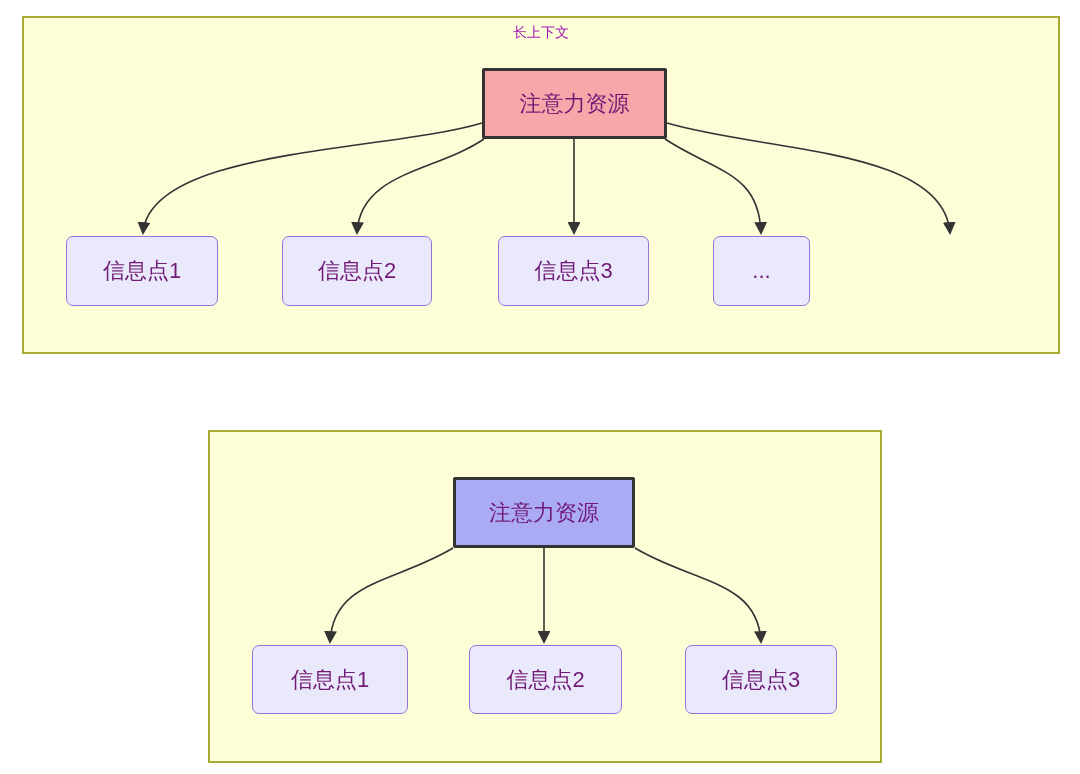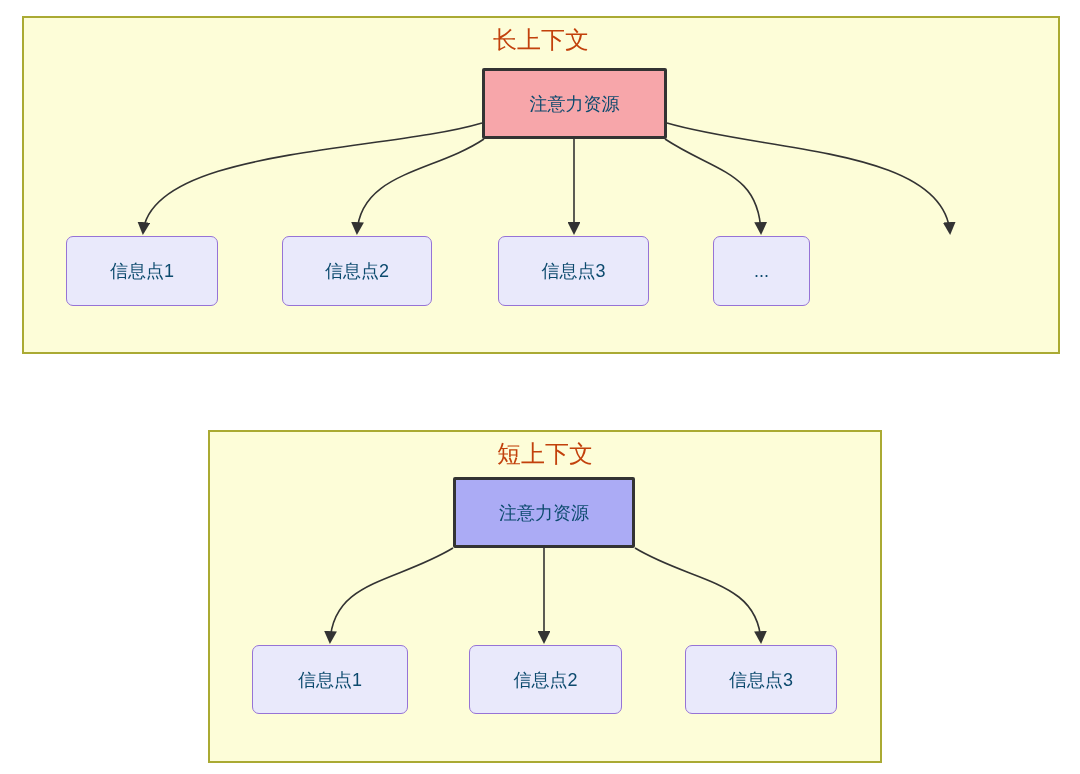--- a/index.html
+++ b/index.html
@@ -17,31 +17,31 @@
   }
   .container {
     position: absolute;
     background: #fdfdd8;
     border: 2px solid #aaaa33;
     z-index: 0;
   }
   .container-title {
     position: absolute;
     text-align: center;
-    font-size: 24px;
-    color: #c2410c;
+    font-size: 14px;
+    color: #a21caf;
     z-index: 2;
   }
   .node {
     position: absolute;
     display: flex;
     align-items: center;
     justify-content: center;
-    font-size: 18px;
-    color: #0c4a6e;
+    font-size: 22px;
+    color: #701a75;
     z-index: 2;
     text-align: center;
   }
   .root-node {
     border: 3px solid #333333;
     border-radius: 2px;
   }
   .root-long { background: #f7a6aa; }
   .root-short { background: #ababf5; }
   .info-node {
@@ -76,21 +76,20 @@
 </style>
 </head>
 <body>
 
 <div class="page">
 
   <div class="container c-long"></div>
   <div class="container-title t-long">长上下文</div>
 
   <div class="container c-short"></div>
-  <div class="container-title t-short">短上下文</div>
 
   <svg class="arrow-layer" viewBox="0 0 1080 774">
     <defs>
       <marker id="arrowhead" viewBox="0 0 10 10" refX="8.5" refY="5" markerWidth="8" markerHeight="8" orient="auto">
         <path d="M0,0 L10,5 L0,10 z" fill="#333333"></path>
       </marker>
     </defs>
     <g stroke="#333333" stroke-width="1.6" fill="none">
       <path d="M 482 123 C 385 152, 150 148, 143 233" marker-end="url(#arrowhead)"></path>
       <path d="M 484 139 C 435 172, 360 172, 357 233" marker-end="url(#arrowhead)"></path>

